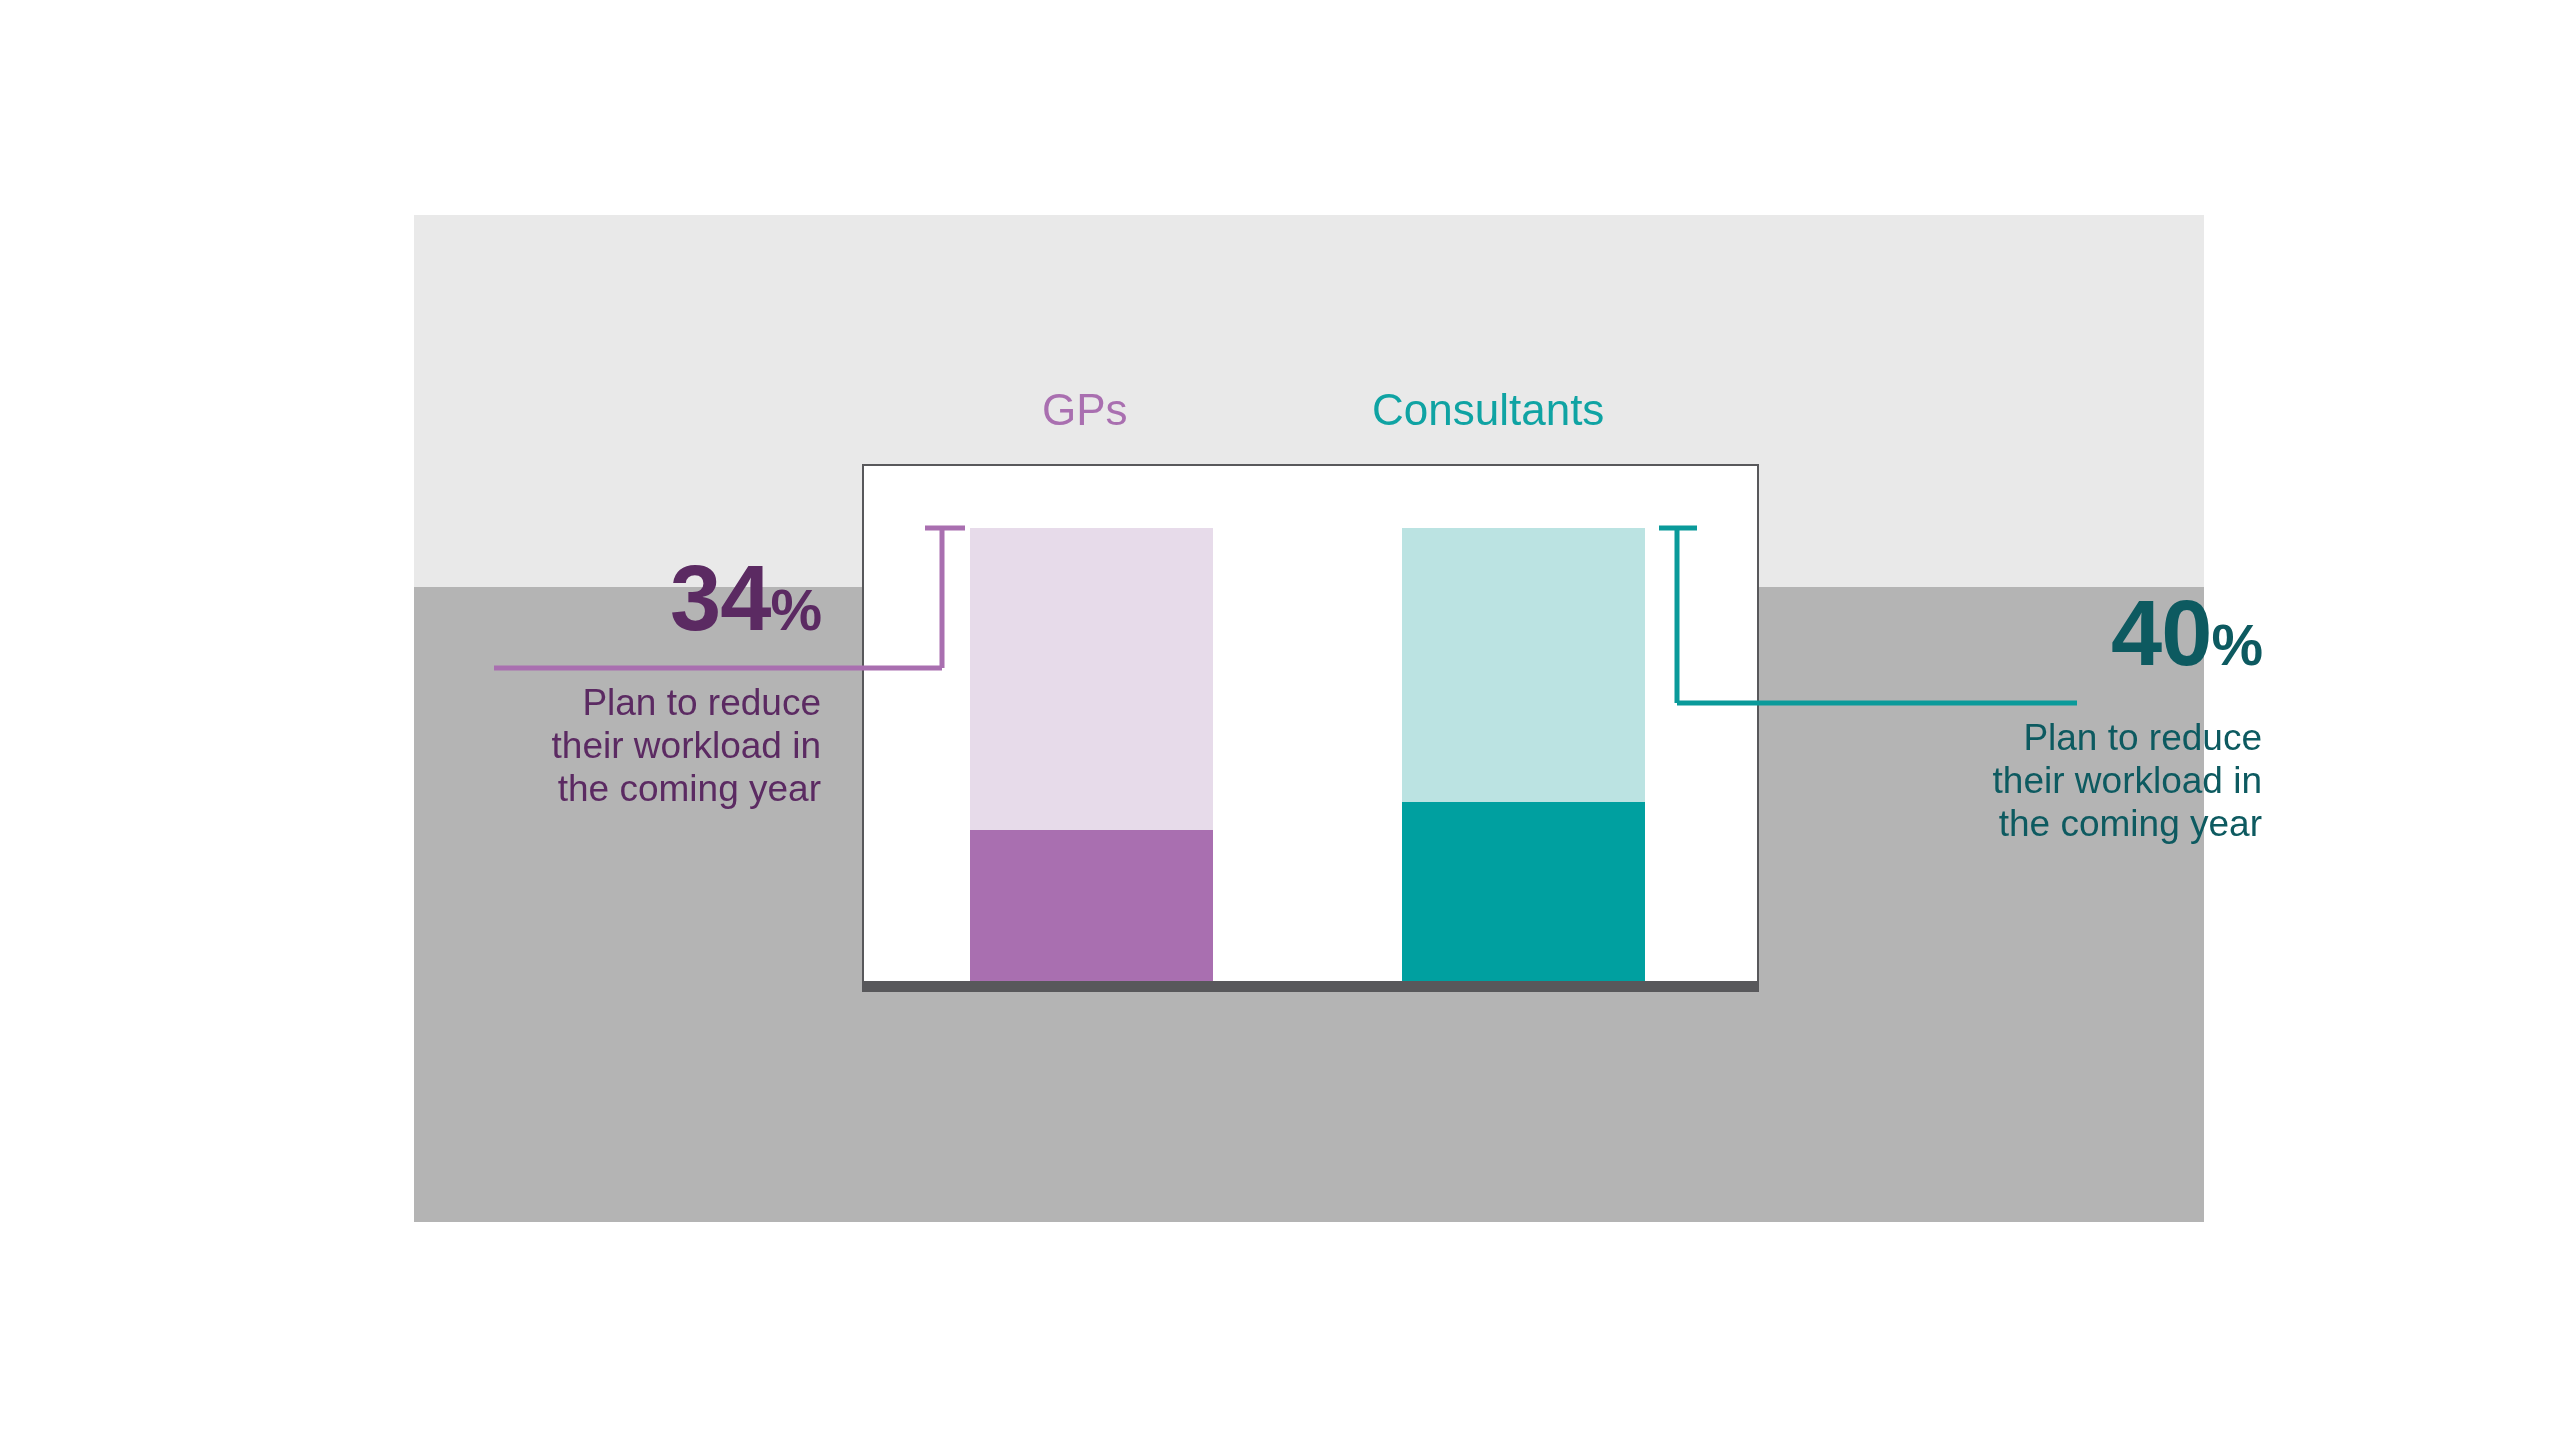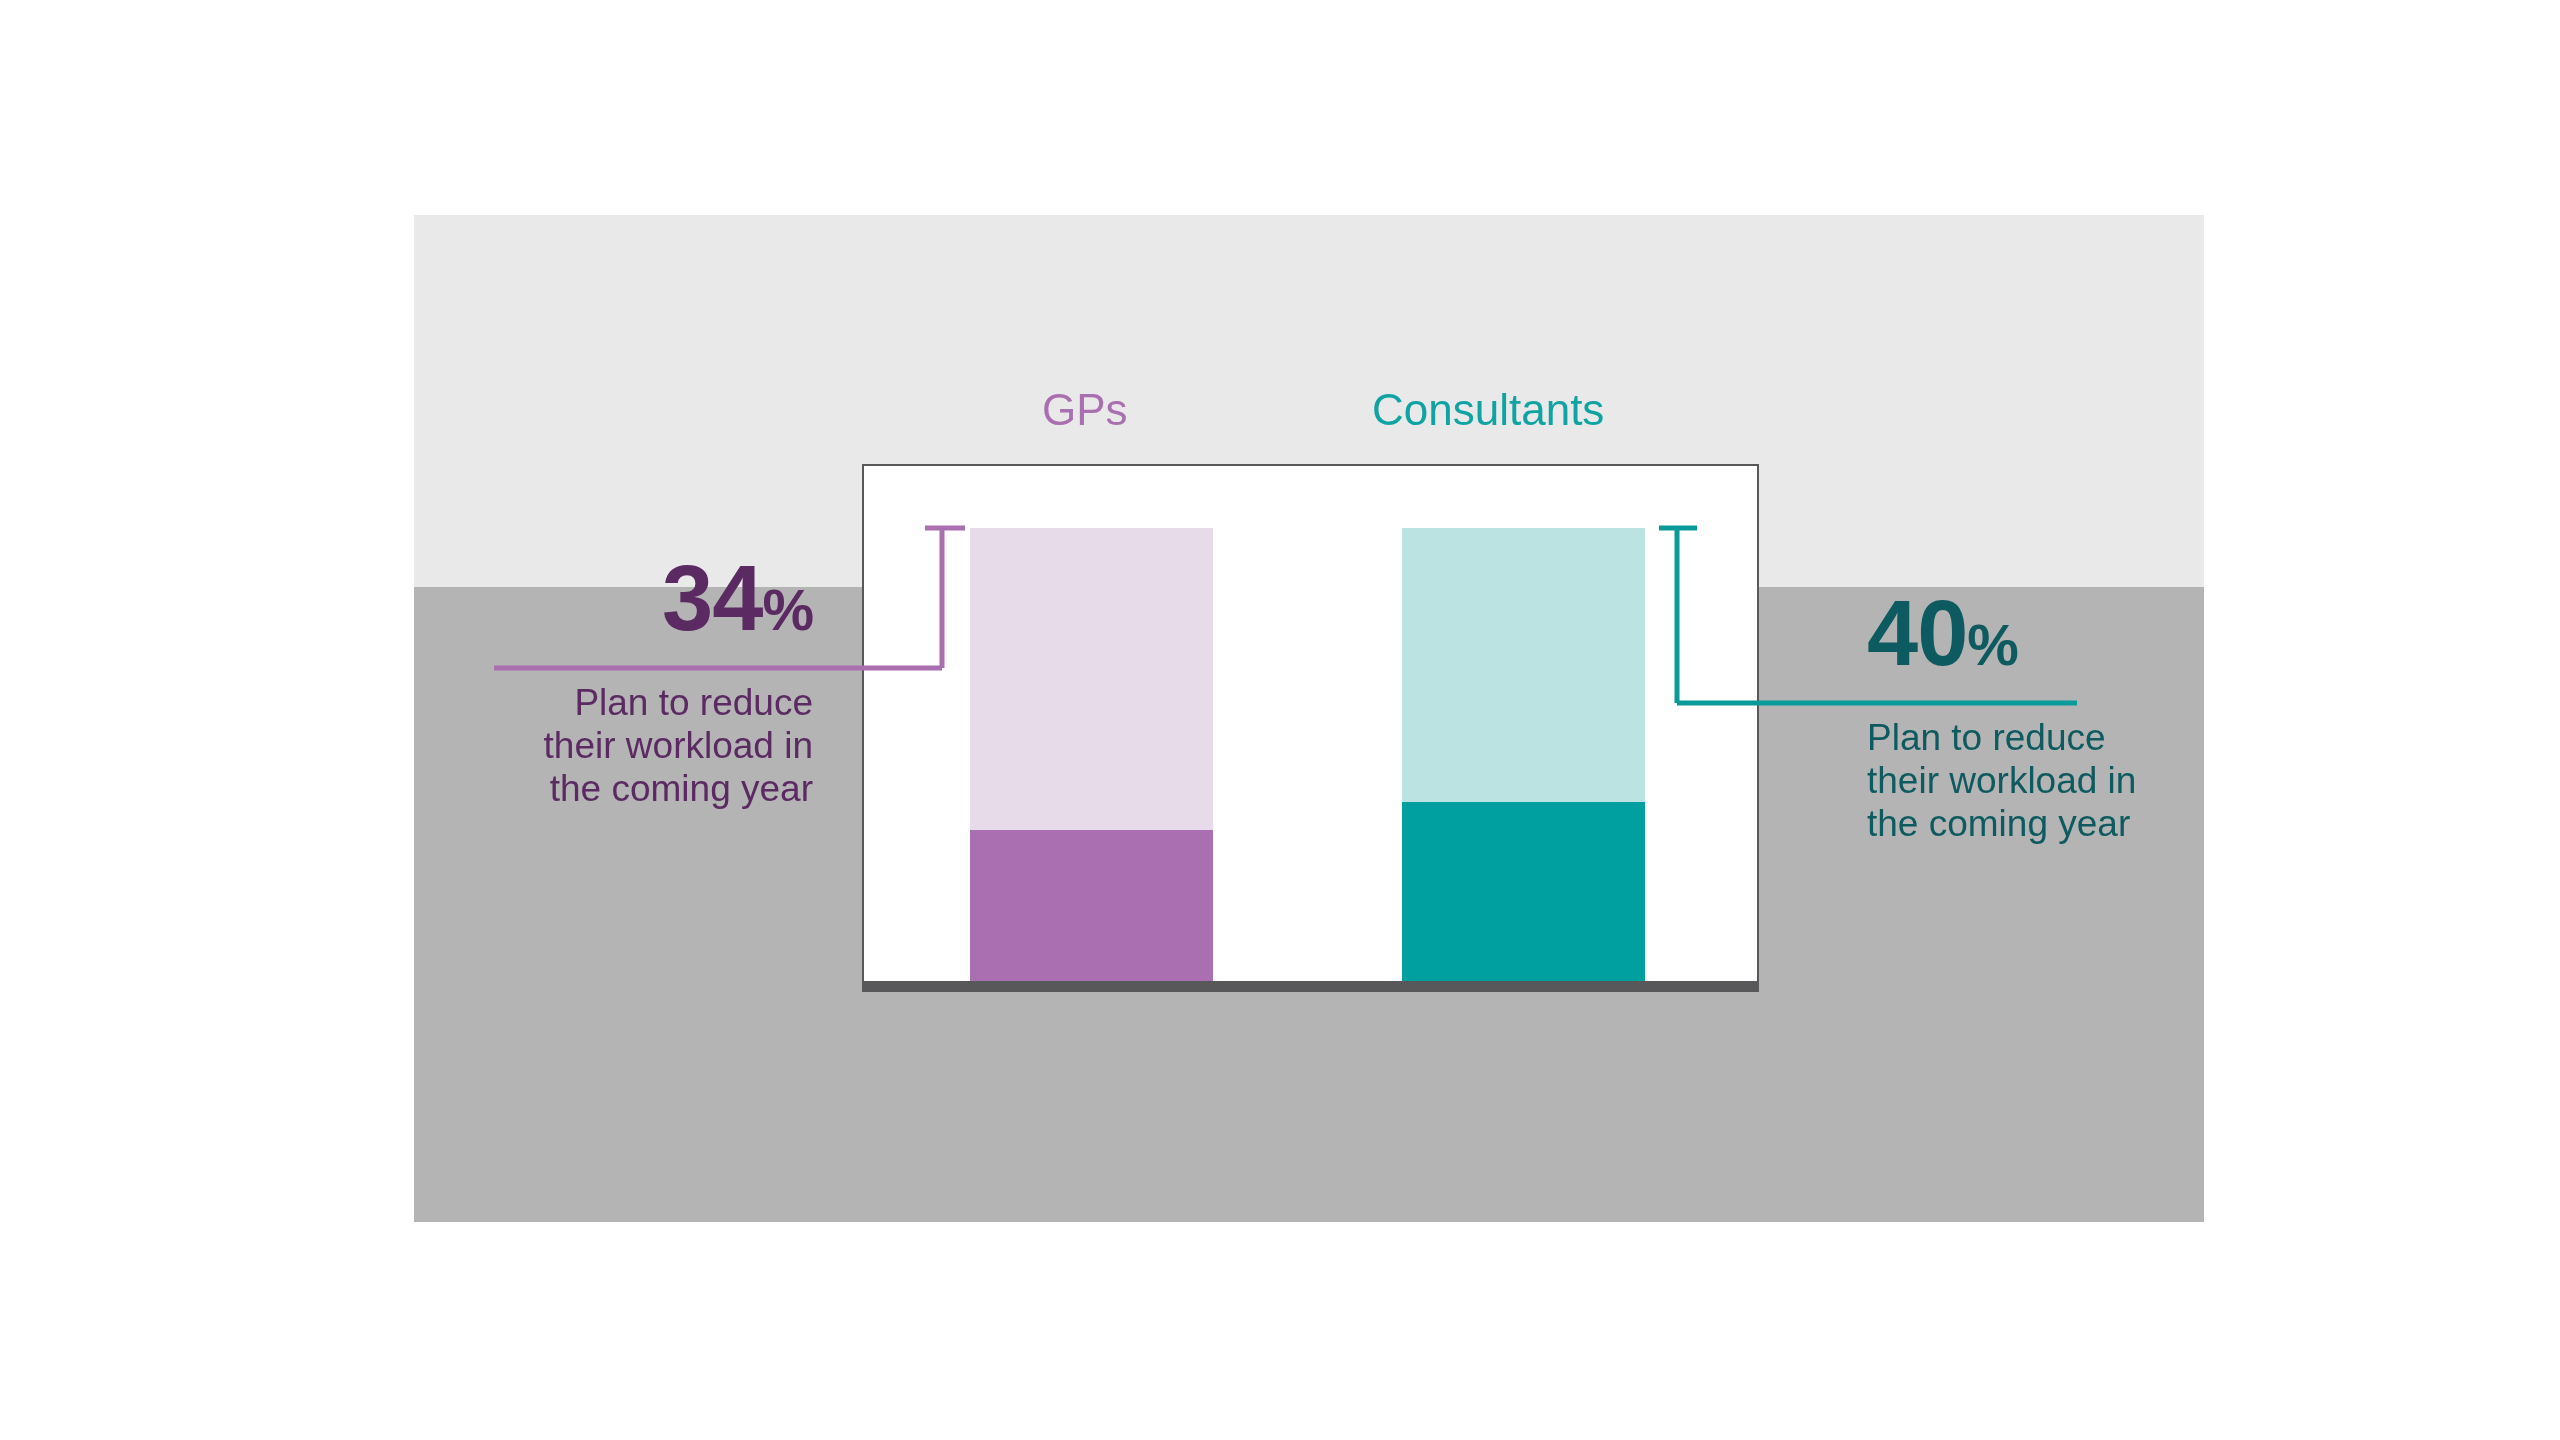--- a/index.html
+++ b/index.html
@@ -40,24 +40,24 @@
   
   .overlay{position:absolute;left:0;top:0;width:2560px;height:1440px;pointer-events:none;}
 
   
   .stat{position:absolute;}
   .stat-number{font-size:92px;font-weight:700;line-height:0.95;letter-spacing:-1px;
                white-space:nowrap;}
   .stat-number .pct{font-size:58px;font-weight:700;}
   .stat-desc{font-size:37px;font-weight:400;line-height:1.16;white-space:pre-line;}
 
-  .stat-left{left:284px;top:555px;width:500px;text-align:right;color:#5b2a62;}
+  .stat-left{left:292px;top:555px;width:500px;text-align:right;color:#5b2a62;}
   .stat-left .stat-desc{margin-top:40px;}
 
-  .stat-right{left:1838px;top:590px;width:500px;text-align:left;color:#0d5a60;}
+  .stat-right{left:1733px;top:590px;width:500px;text-align:right;color:#0d5a60;}
   .stat-right .stat-desc{margin-top:40px;}
 </style>
 </head>
 <body>
 
 <div id="stage">
 
   <div class="bg-panel">
     <div class="bg-band-top" style="background: rgb(233, 233, 233);"></div>
     <div class="bg-band-bottom" style="background: rgb(180, 180, 180);"></div>

